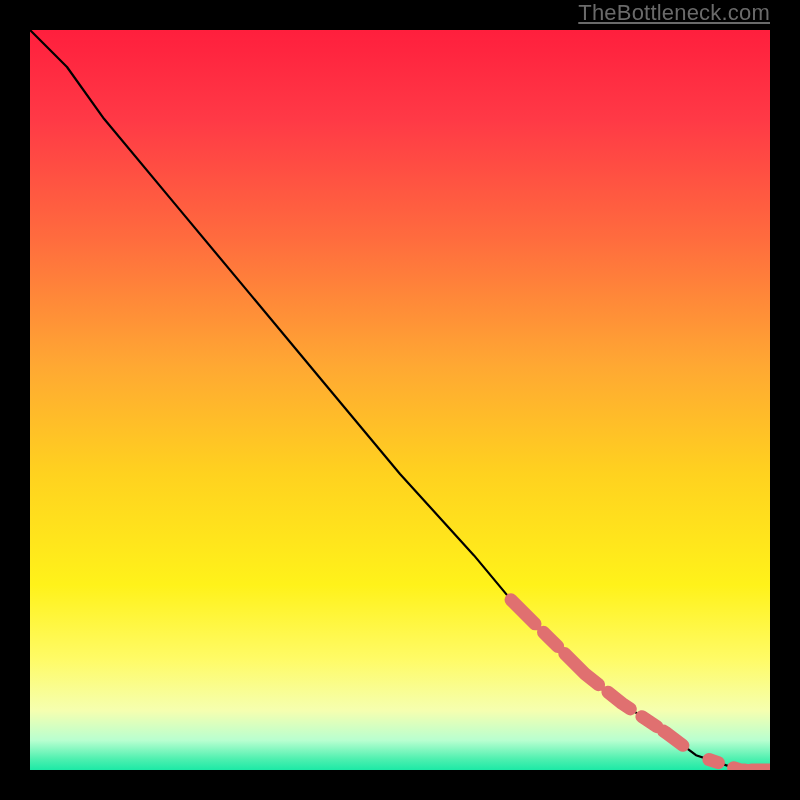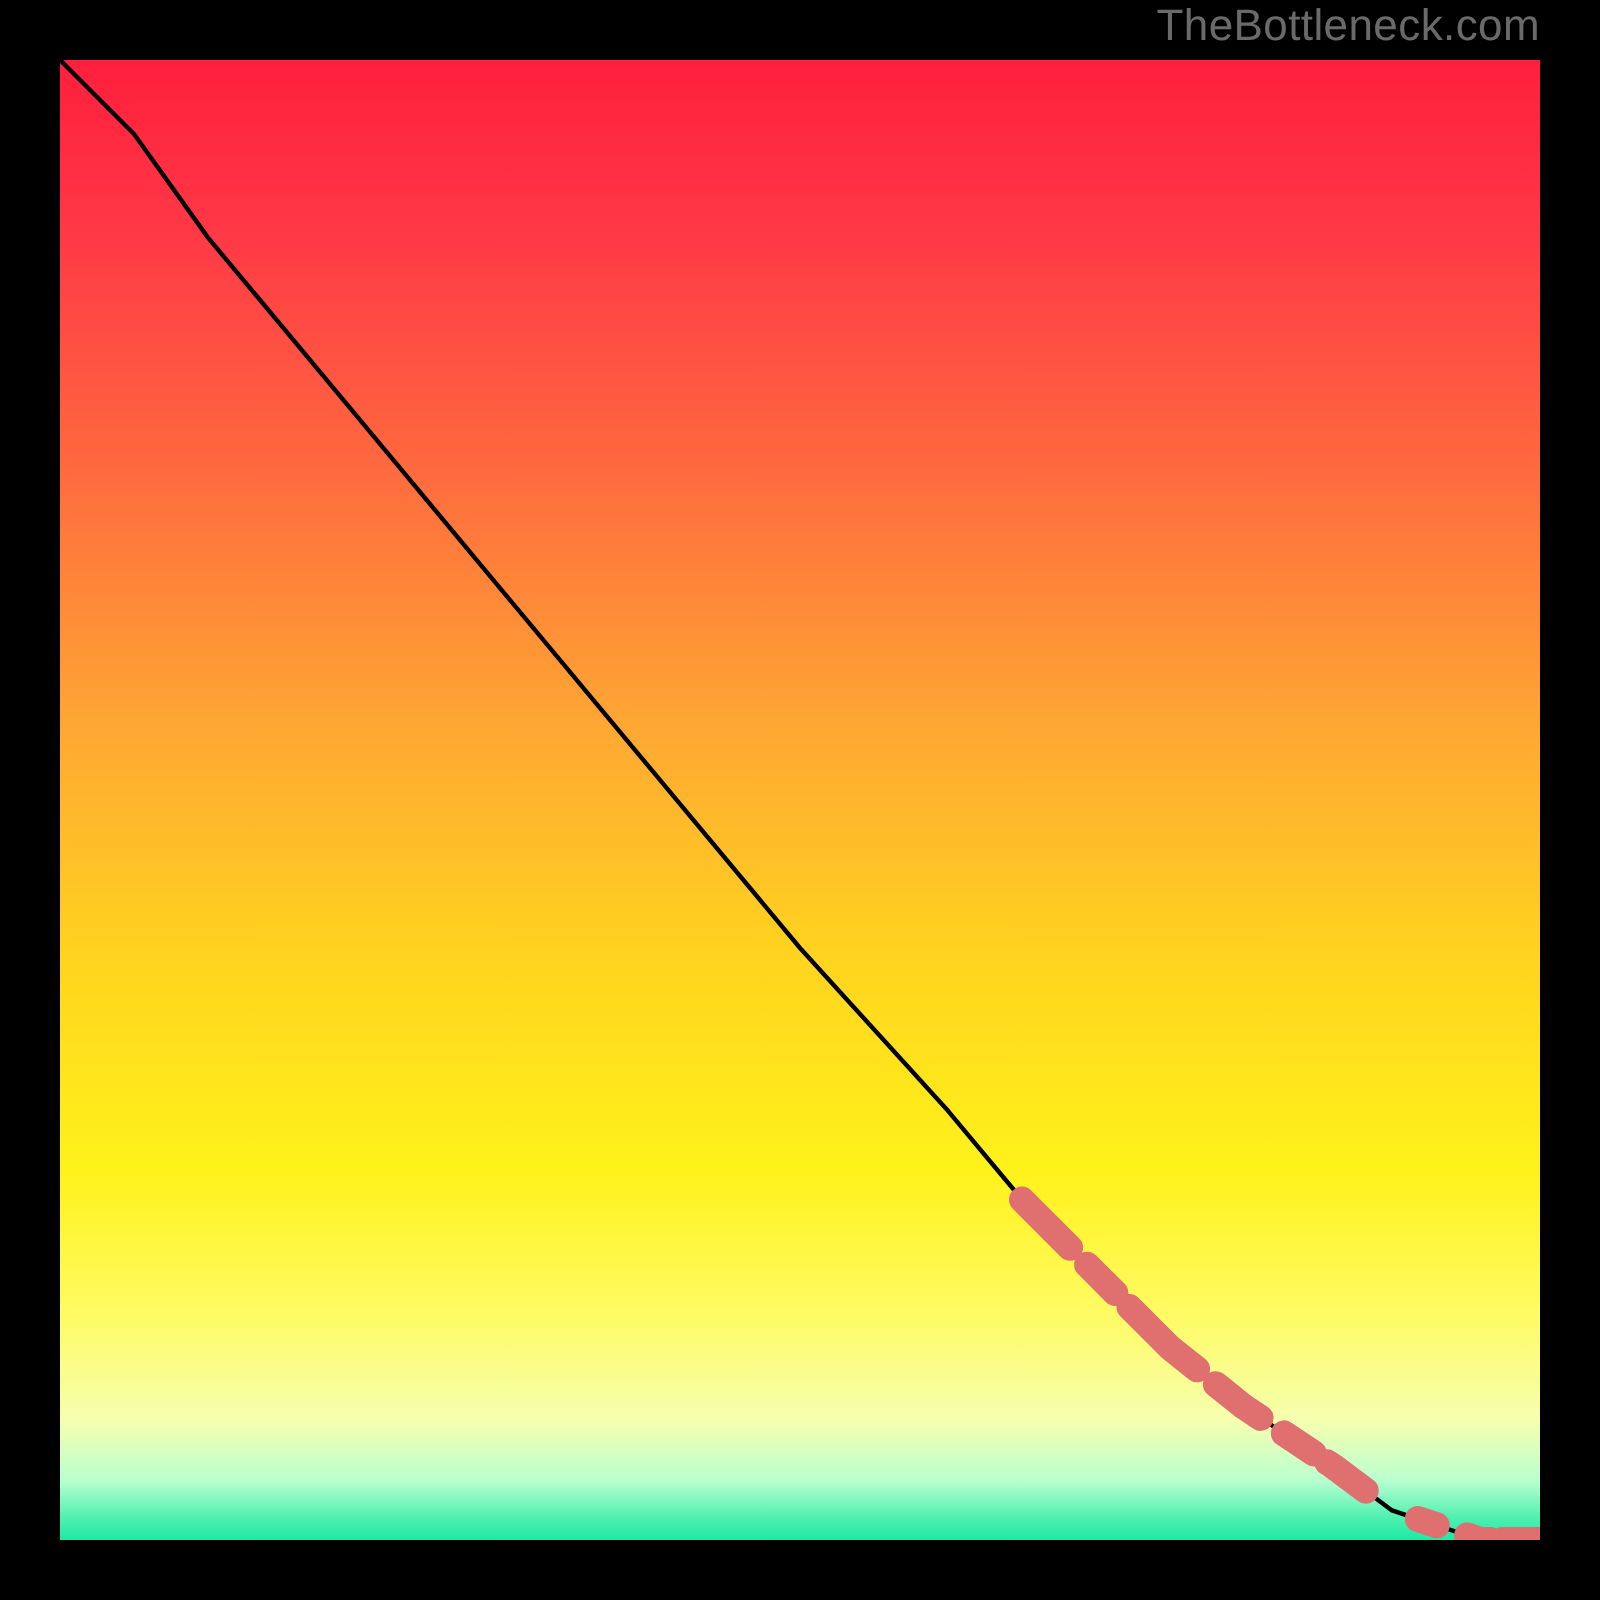--- a/index.html
+++ b/index.html
@@ -31,20 +31,21 @@
     width: 100%; height: 100%;
   }
   .watermark {
     position: absolute;
     top: 0px;
     right: 30px;
     font-size: 22px;
     font-weight: 500;
     color: #6a6a6a;
     letter-spacing: 0.2px;
+    text-decoration: underline;
   }
   svg.overlay {
     position: absolute;
     left: 0; top: 0;
     width: 100%; height: 100%;
   }
 </style>
 </head>
 <body>
 

